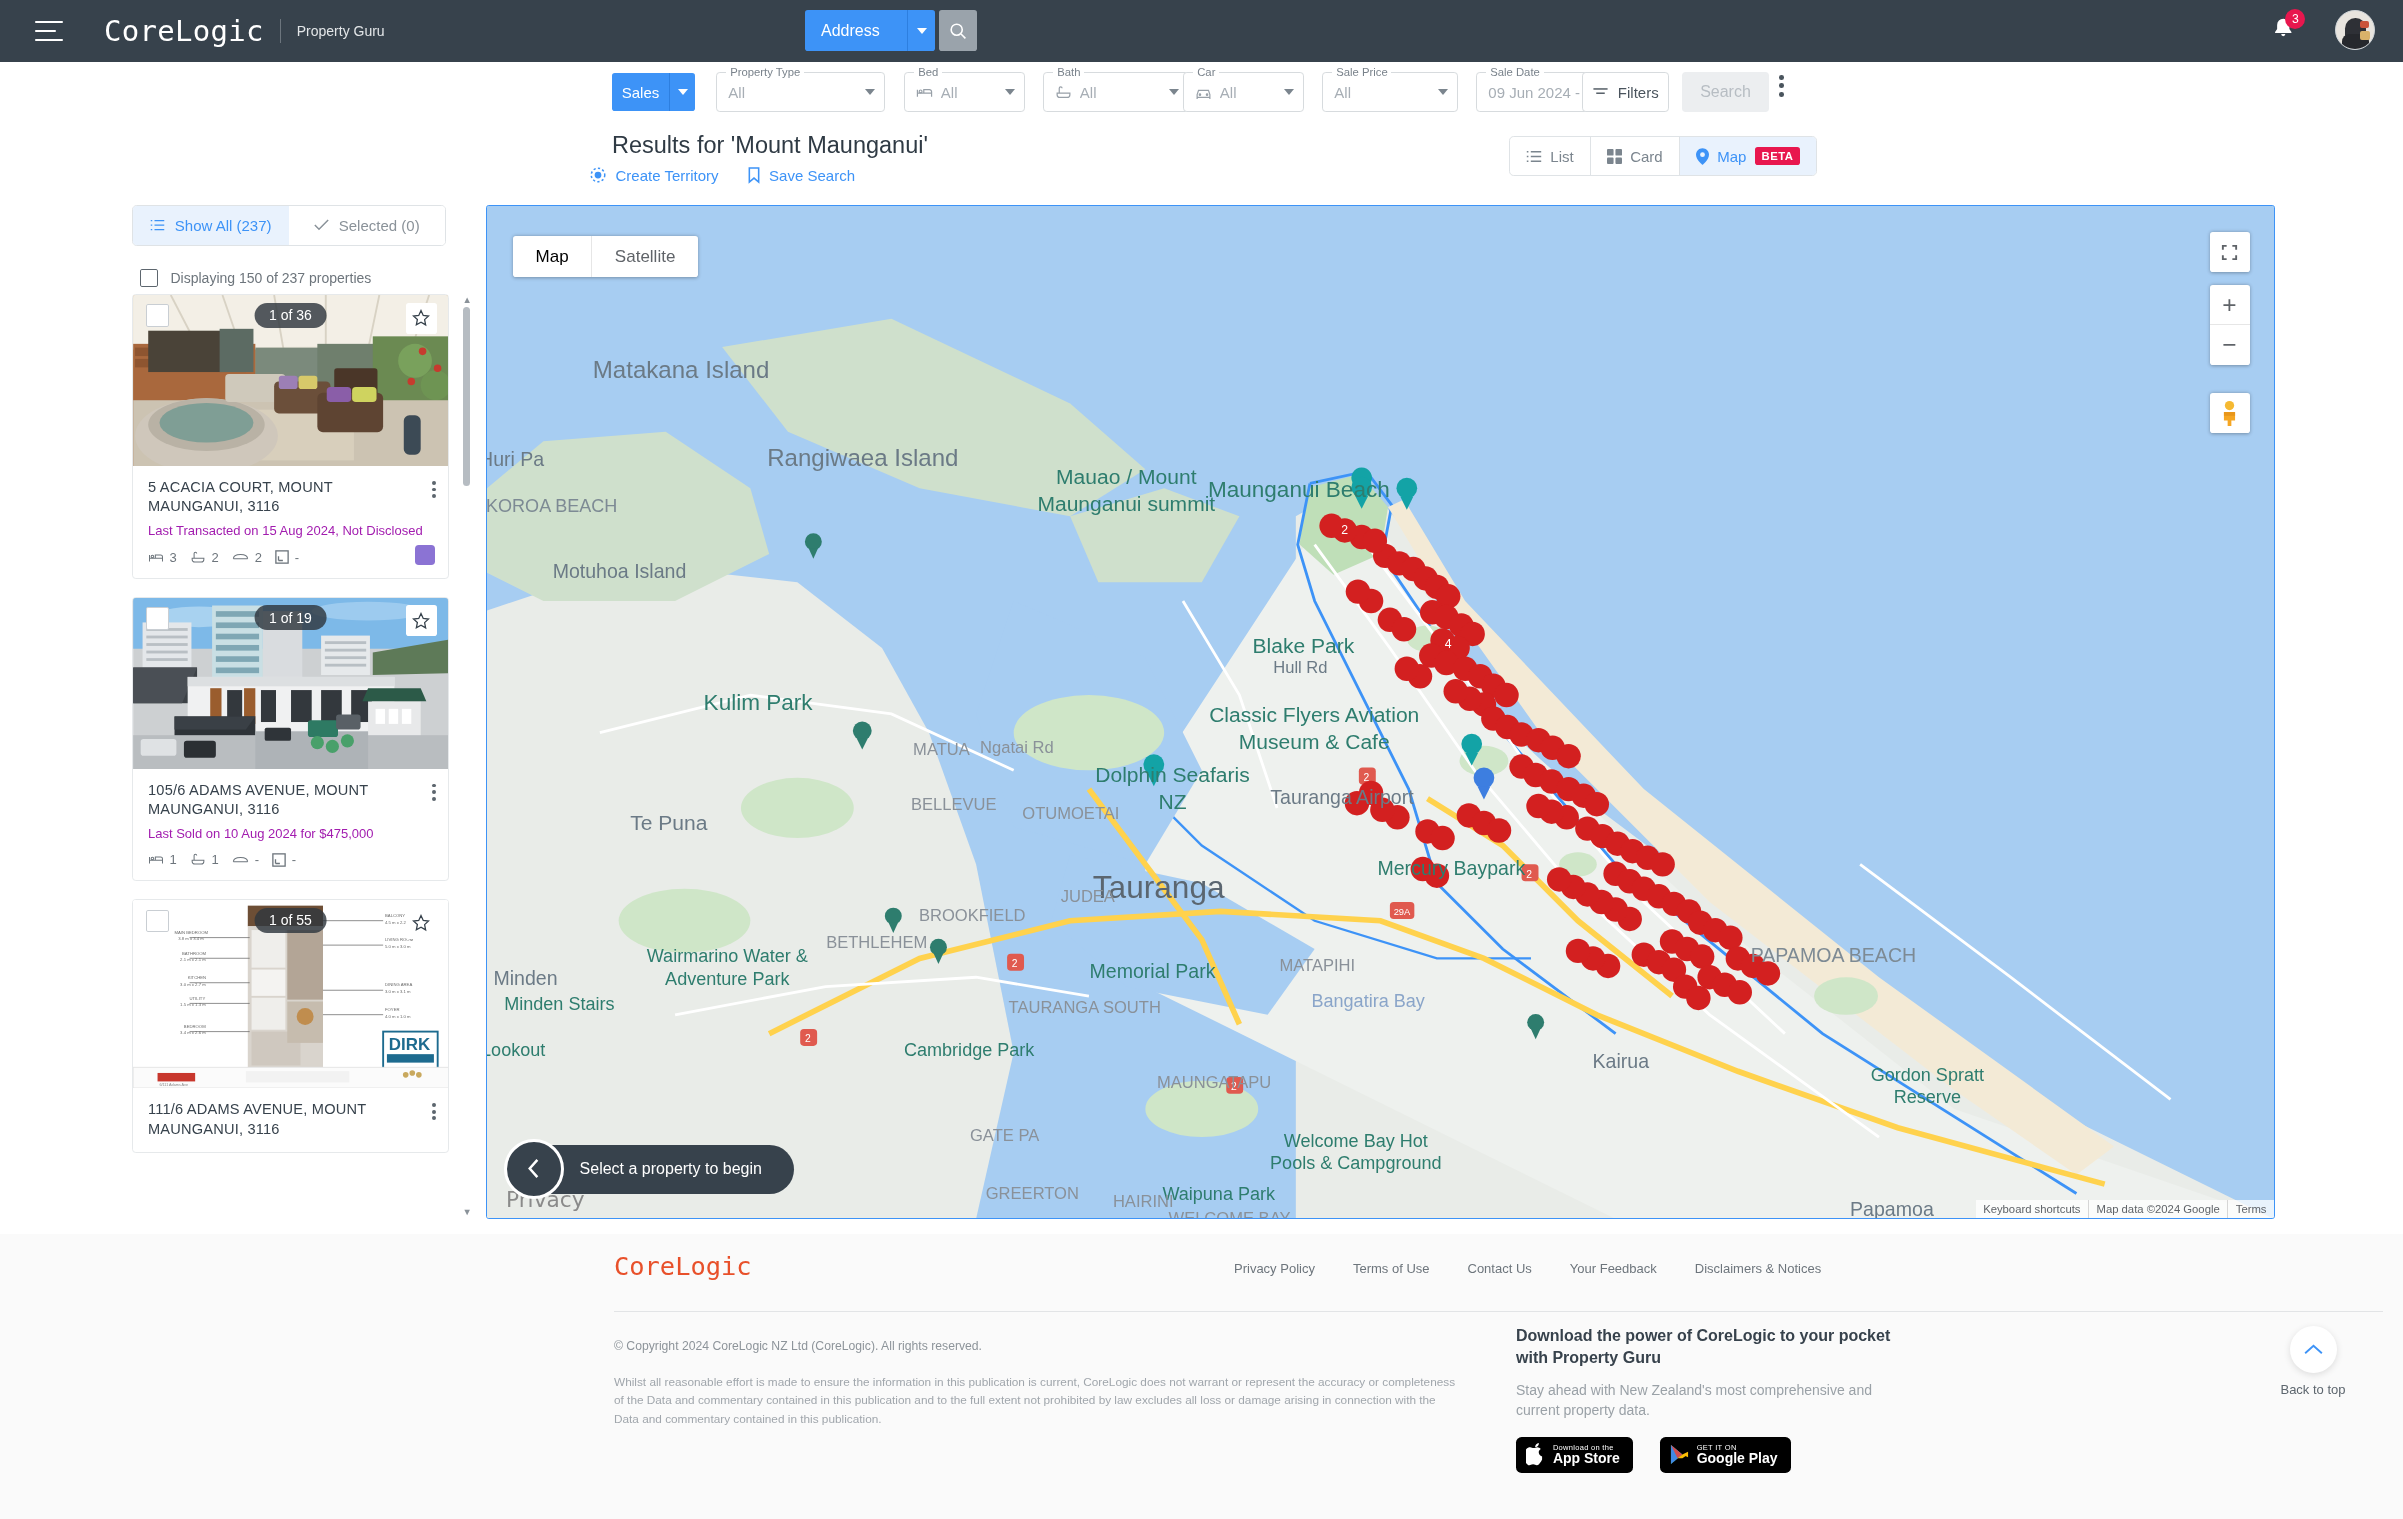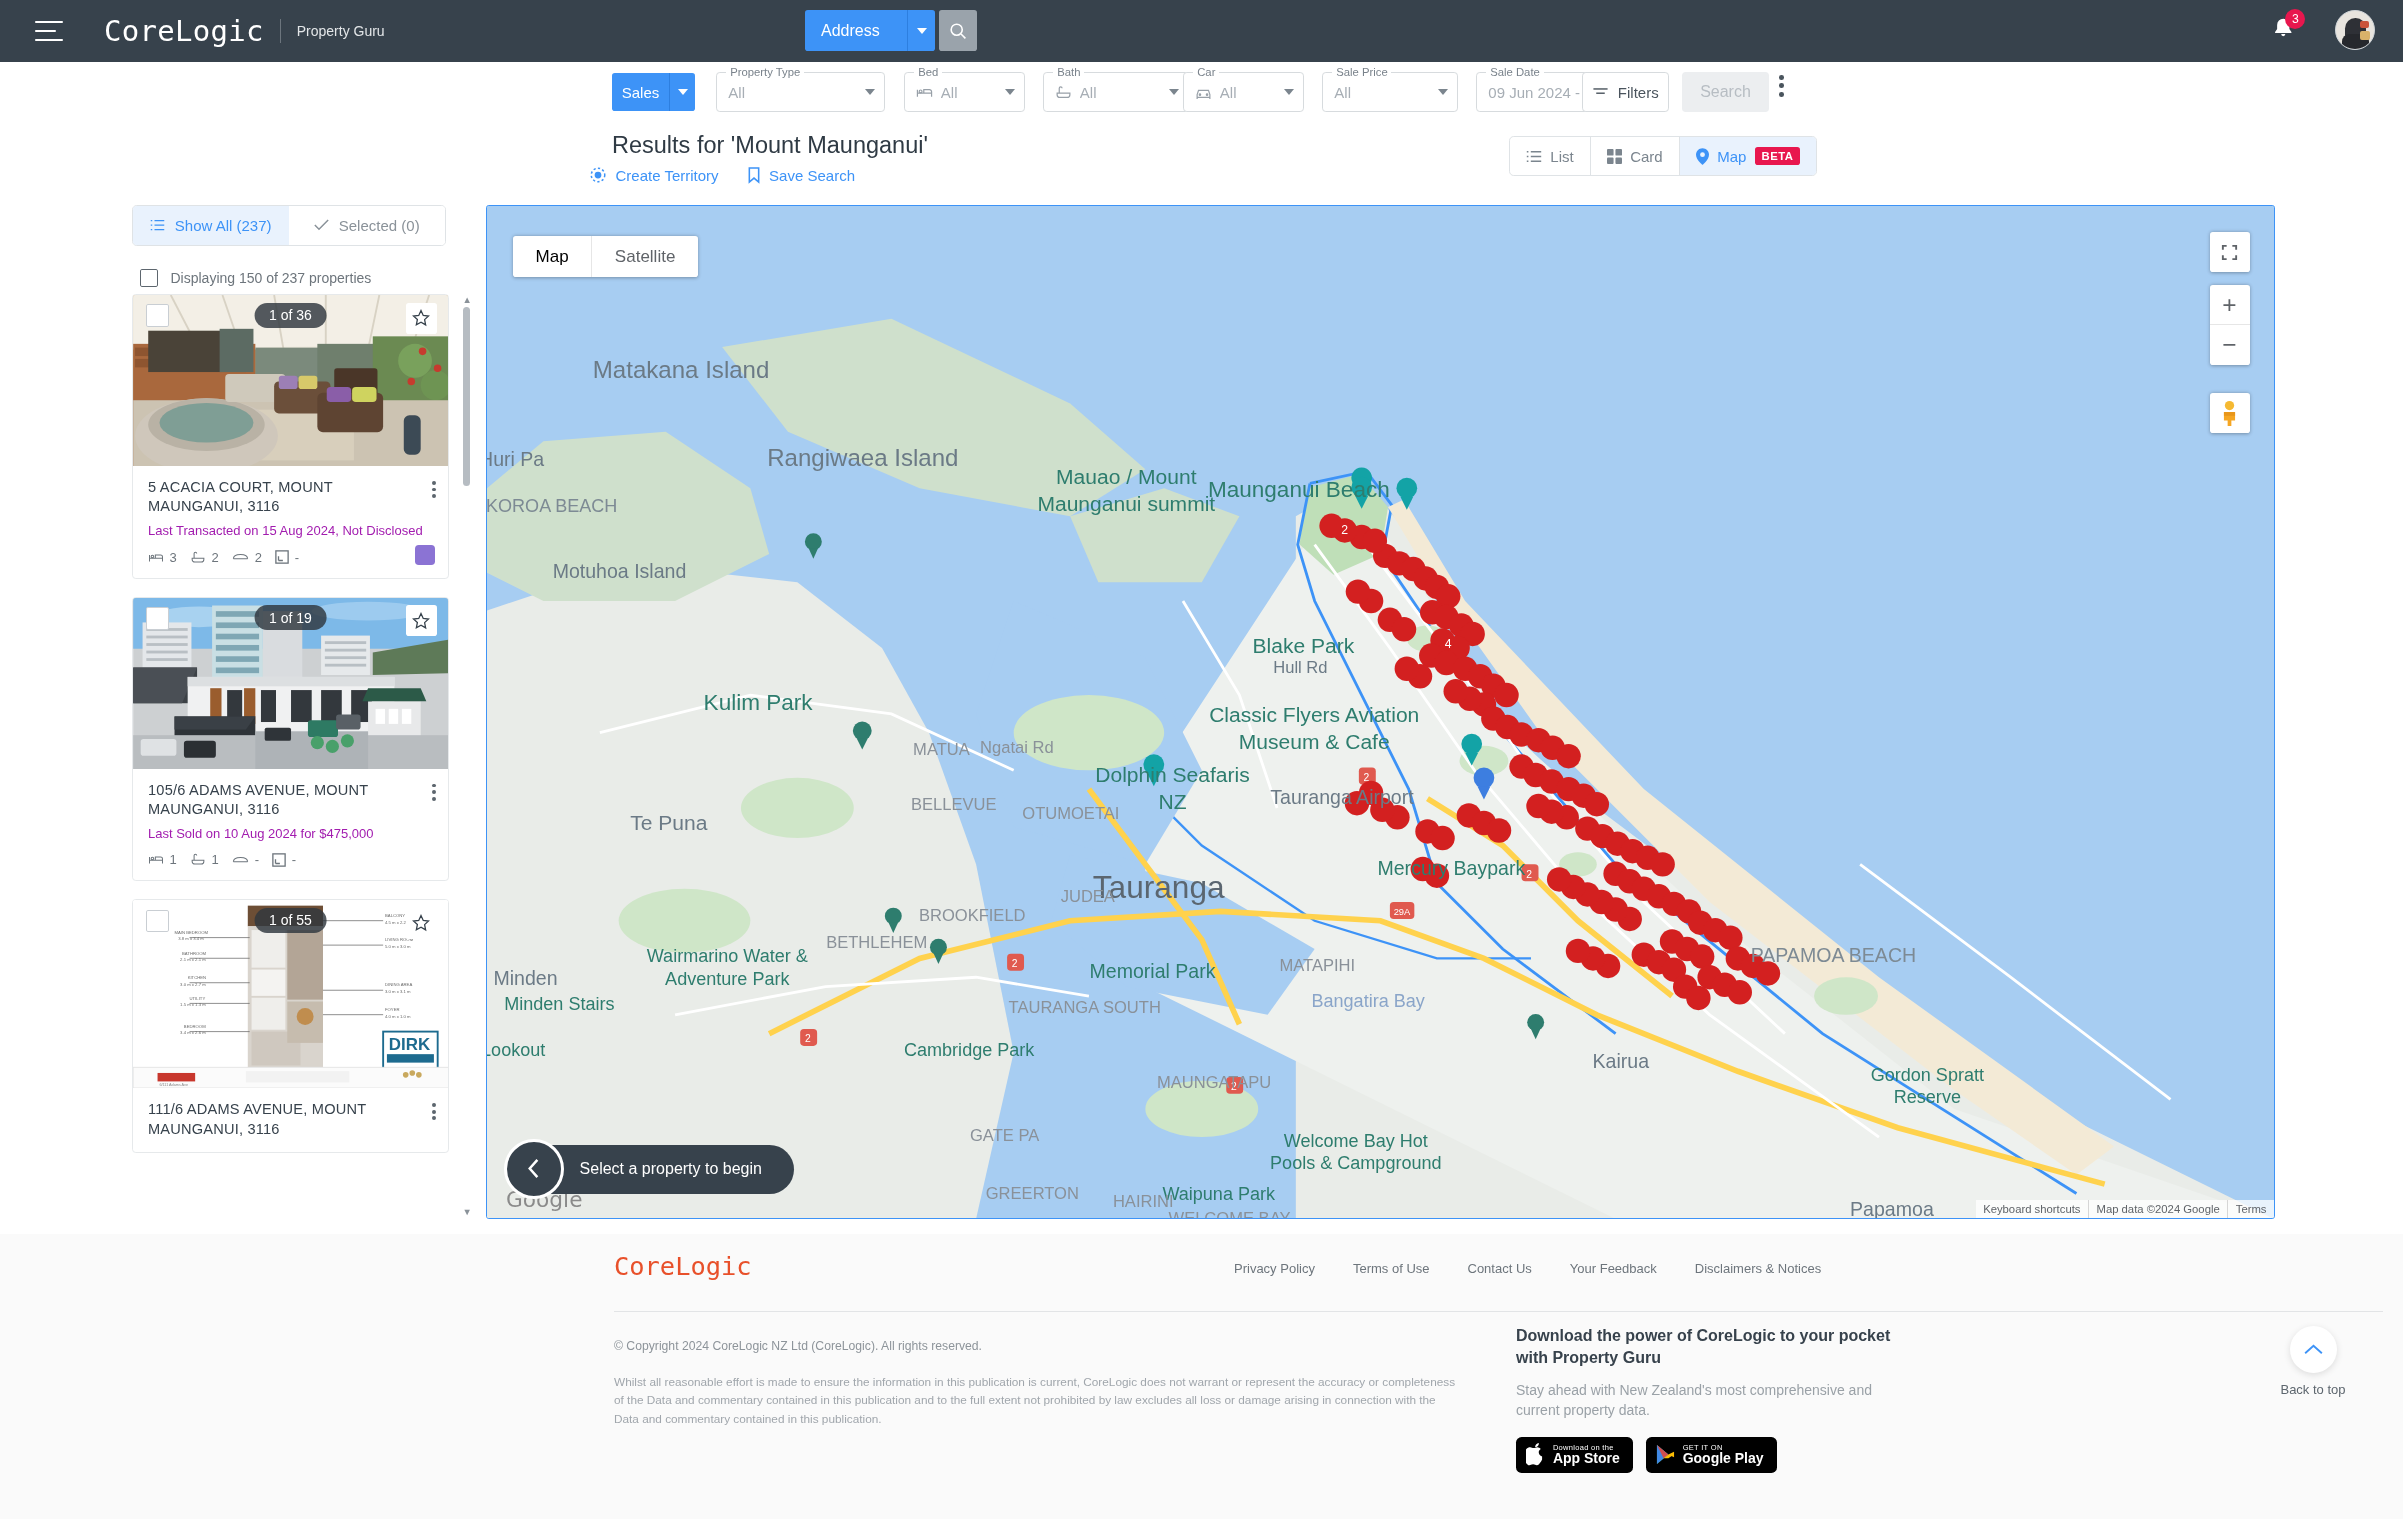--- a/index.html
+++ b/index.html
@@ -201,21 +201,21 @@
   .footer { position: absolute; top: 1234px; left: 0; width: 2403px; height: 285px; background: #fafafa; }
   .f-logo { position: absolute; left: 614px; top: 17px; font-size: 25.4px; color: #e8502a; font-family: "DejaVu Sans Mono", monospace; }
   .f-links { position: absolute; left: 1234px; top: 27px; display: flex; gap: 38px; }
   .f-links a { font-size: 13px; color: #6d757c; text-decoration: none; cursor: pointer; white-space: nowrap; }
   .f-rule { position: absolute; left: 614px; top: 77px; width: 1769px; height: 0.9px; background: #e2e4e6; }
   .f-copytext { position: absolute; left: 614px; top: 105px; font-size: 12.2px; color: #8d949a; }
   .f-disc { position: absolute; left: 614px; top: 139px; width: 847px; font-size: 11.8px; color: #a0a6ac; line-height: 1.55; }
   .f-promo { position: absolute; left: 1516px; top: 91px; width: 395px; }
   .f-promo h4 { font-size: 16px; color: #37424c; line-height: 1.4; font-weight: bold; }
   .f-promo p { font-size: 14px; color: #9aa1a7; line-height: 1.45; margin-top: 10.4px; }
-  .badges { display: flex; gap: 13px; margin-top: 16px; }
+  .badges { display: flex; gap: 27px; margin-top: 16px; }
   .store {
     height: 36px; background: #000; border-radius: 5.6px; display: flex; align-items: center; gap: 7.5px;
     padding: 0 13px 0 10.4px; color: #fff; cursor: pointer;
   }
   .store .s1 { font-size: 7.5px; line-height: 1; letter-spacing: 0.3px; }
   .store .s2 { font-size: 14px; line-height: 1.05; font-weight: bold; }
   .backtotop { position: absolute; right: 38px; top: 92px; width: 104px; text-align: center; cursor: pointer; }
   .btt-circle {
     width: 47px; height: 47px; border-radius: 50%; background: #fff; box-shadow: 0 1.9px 7.5px rgba(0,0,0,.12);
     margin: 0 auto; display: flex; align-items: center; justify-content: center;
@@ -989,21 +989,21 @@
     <div>−</div>
   </div>
   <div class="mapctrl pegman" style="top:187px;">
     <svg width="21" height="26" viewBox="0 0 22 28">
       <circle cx="11" cy="6" r="5" fill="#f5b932"></circle>
       <path d="M5 13 h12 v9 h-4 v6 h-4 v-6 H5 z" fill="#f5a623"></path>
       <rect x="5" y="13" width="12" height="4" fill="#e8961a"></rect>
     </svg>
   </div>
 
-  <div class="glogo">Google</div>
+  <div class="glogo">Privacy</div>
 
   <div class="selectbar">
     <div class="selectbar-back">
       <svg width="19" height="21" viewBox="0 0 16 22" fill="none" stroke="#fff" stroke-width="2.6">
         <path d="M11 2 L3 11 L11 20"></path>
       </svg>
     </div>
     <span>Select a property to begin</span>
   </div>
 

